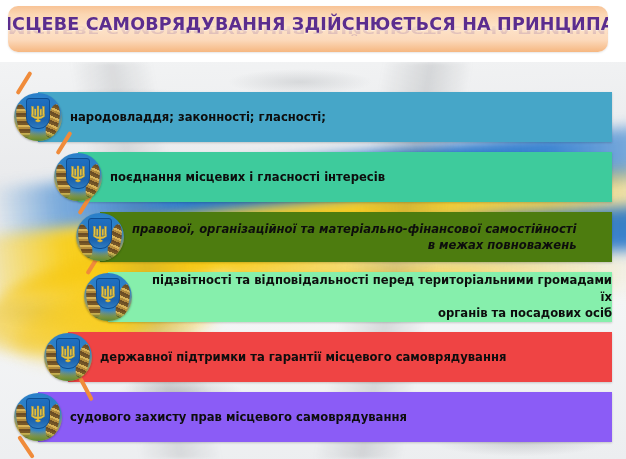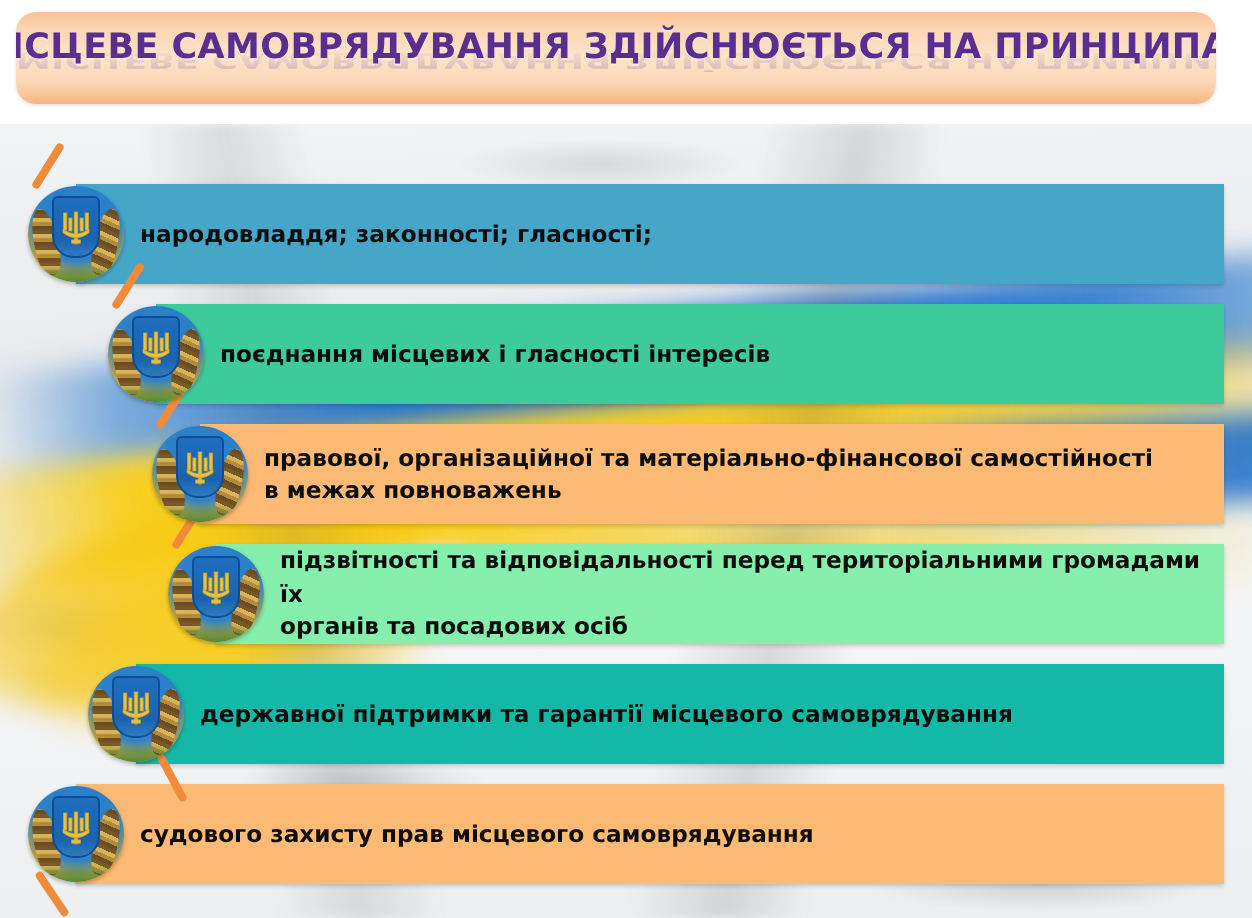--- a/index.html
+++ b/index.html
@@ -183,20 +183,21 @@
     height: 50px;
   }
   .bar {
     position: absolute;
     left: 0;
     top: 0;
     height: 50px;
     display: flex;
     align-items: center;
     box-shadow: 0 1px 2px rgba(0,0,0,.18);
+    text-align: right;
   }
   .bar-text {
     font-family: "DejaVu Sans", sans-serif;
     font-weight: bold;
     font-size: 11.6px;
     line-height: 1.42;
     color: #0d0d0d;
     white-space: pre-line;
   }
   .connector {
@@ -265,36 +266,36 @@
   #row-1 .bar { width: 574px; background: #46a6c8; padding-left: 32px; box-sizing: border-box; }
   #row-1 .emblem { left: -24px; top: 1px; }
   #row-1 .connector { left: -16px; top: -22px; transform: rotate(32deg); }
 
   #row-2 { left: 78px;  top: 152px; }
   #row-2 .bar { width: 534px; background: #3ecb9c; padding-left: 32px; box-sizing: border-box; }
   #row-2 .emblem { left: -24px; top: 1px; }
   #row-2 .connector { left: -16px; top: -22px; transform: rotate(32deg); }
 
   #row-3 { left: 100px; top: 212px; }
-  #row-3 .bar { width: 512px; background: #fdba74; padding-left: 32px; box-sizing: border-box; }
+  #row-3 .bar { width: 512px; background: #4d7c0f; padding-left: 32px; box-sizing: border-box; font-style: italic; }
   #row-3 .emblem { left: -24px; top: 1px; }
   #row-3 .connector { left: -16px; top: -22px; transform: rotate(32deg); }
 
   #row-4 { left: 108px; top: 272px; }
   #row-4 .bar { width: 504px; background: #86efac; padding-left: 32px; box-sizing: border-box; }
   #row-4 .emblem { left: -24px; top: 1px; }
   #row-4 .connector { left: -16px; top: -22px; transform: rotate(32deg); }
 
   #row-5 { left: 68px;  top: 332px; }
-  #row-5 .bar { width: 544px; background: #14b8a6; padding-left: 32px; box-sizing: border-box; }
+  #row-5 .bar { width: 544px; background: #ef4444; padding-left: 32px; box-sizing: border-box; }
   #row-5 .emblem { left: -24px; top: 1px; }
   #row-5 .connector { left: 16px; top: 44px; transform: rotate(-28deg); }
 
   #row-6 { left: 38px;  top: 392px; }
-  #row-6 .bar { width: 574px; background: #fdba74; padding-left: 32px; box-sizing: border-box; }
+  #row-6 .bar { width: 574px; background: #8b5cf6; padding-left: 32px; box-sizing: border-box; }
   #row-6 .emblem { left: -24px; top: 1px; }
   #row-6 .connector { left: -14px; top: 42px; transform: rotate(-34deg); }
 </style>
 </head>
 <body>
 
 <div id="slide">
 
   <div id="bg-photo">
     <div id="flag-blue"></div>

